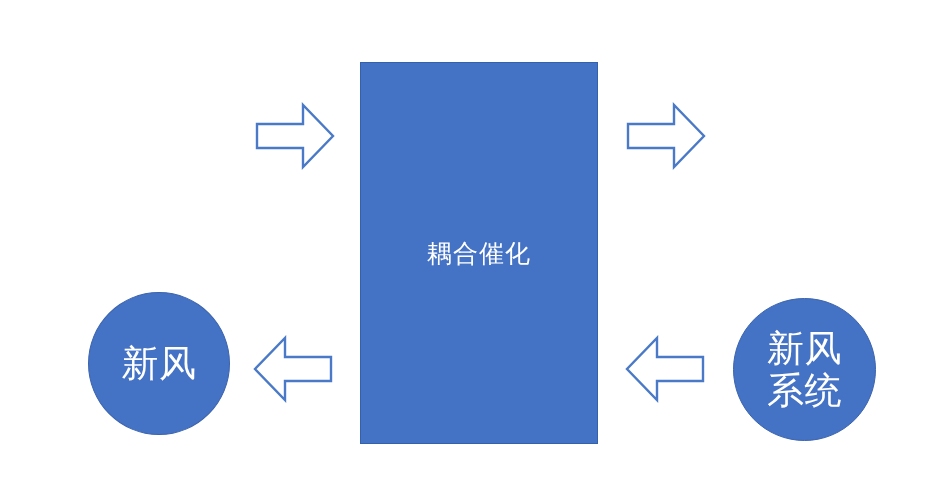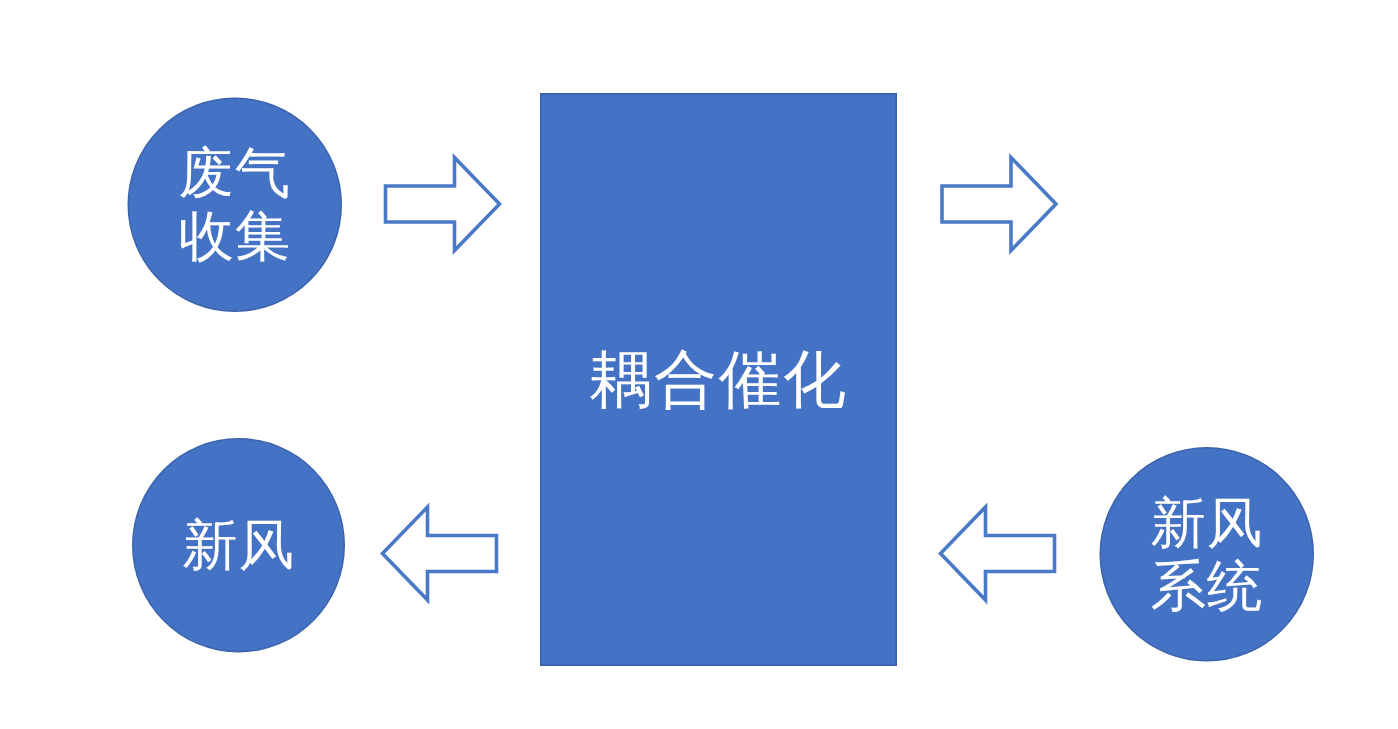--- a/index.html
+++ b/index.html
@@ -54,21 +54,21 @@
     height: 382px;
     background: #4472c4;
     border: 1px solid #3560ab;
     box-sizing: border-box;
     display: flex;
     align-items: center;
     justify-content: center;
   }
   #rect-coupled-catalysis .node-label {
     color: #ffffff;
-    font-size: 42px;
+    font-size: 25px;
     letter-spacing: 1px;
     font-weight: 400;
   }
 
   
   .arrow {
     position: absolute;
   }
   .arrow svg { display: block; overflow: visible; }
   .arrow polygon {
@@ -81,24 +81,20 @@
   #arrow-in-top     { left: 256px; top: 104px; }
   #arrow-out-top    { left: 627px; top: 104px; }
   #arrow-out-bottom { left: 254px; top: 337px; }
   #arrow-in-bottom  { left: 626px; top: 337px; }
 </style>
 </head>
 <body>
 
 <div id="diagram-canvas">
 
-  <div class="node-circle" id="circle-waste-gas">
-    <span class="node-label">废气
-收集</span>
-  </div>
 
   <div class="arrow" id="arrow-in-top">
     <svg width="78" height="64" viewBox="0 0 78 64" aria-hidden="true">
       <polygon points="1,20 47,20 47,1 77,32 47,63 47,44 1,44"></polygon>
     </svg>
   </div>
 
   <div id="rect-coupled-catalysis">
     <span class="node-label">耦合催化</span>
   </div>

